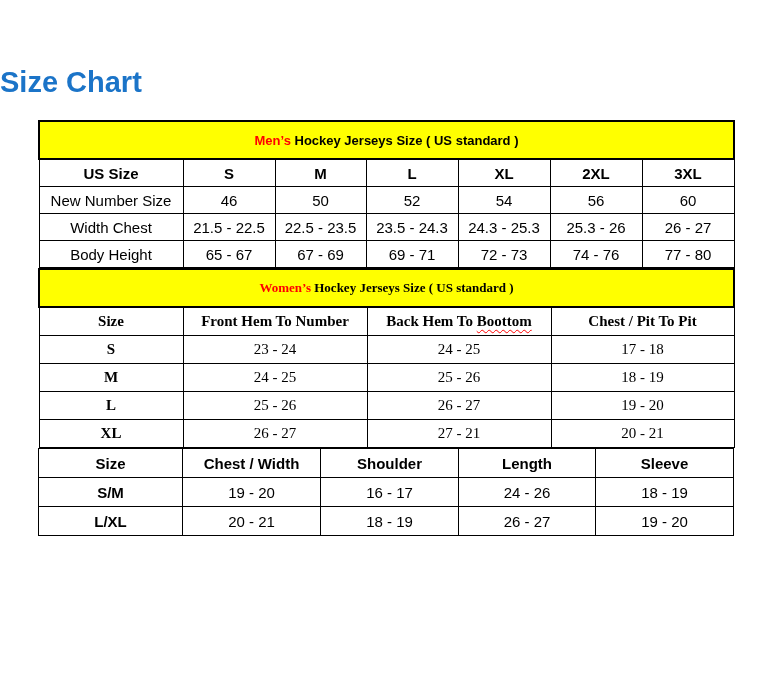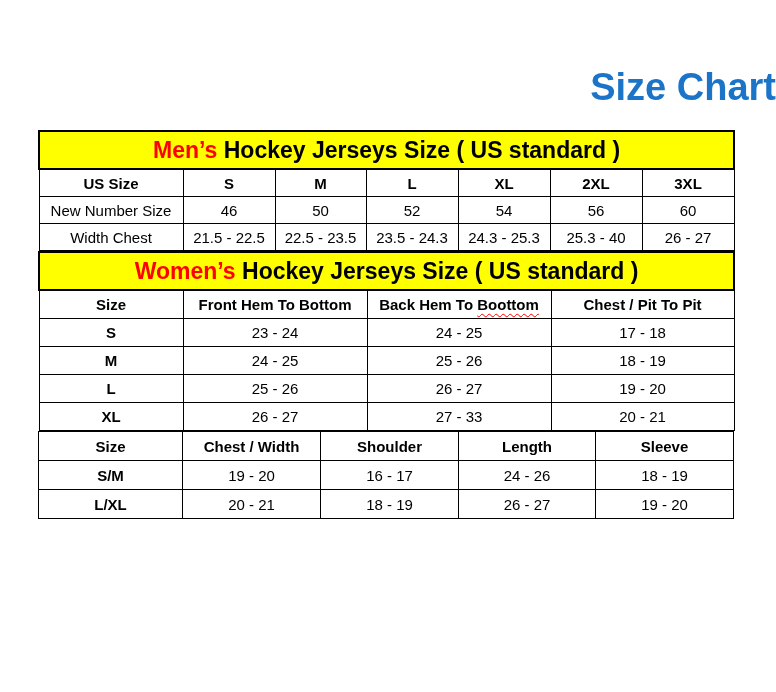--- a/index.html
+++ b/index.html
@@ -3,23 +3,23 @@
 <meta charset="utf-8">
 <style>
   html, body { margin: 0; padding: 0; }
   body {
     width: 776px; height: 692px; background: #ffffff;
     font-family: "Liberation Sans", sans-serif; color: #000;
     overflow: hidden;
   }
   .page-title {
     margin: 66px 0 21px 0;
-    text-align: right;
+    text-align: left;
     color: #1b74c8;
-    font-size: 38px;
+    font-size: 29px;
     font-weight: bold;
     letter-spacing: 0px;
   }
   .chart-wrap { margin-left: 38px; width: 695px; }
   table.grid {
     border-collapse: collapse;
     table-layout: fixed;
     width: 695px;
   }
   table.grid td, table.grid th {
@@ -28,26 +28,26 @@
     vertical-align: middle;
     padding: 0 2px;
     font-size: 15px;
     overflow: hidden;
     white-space: nowrap;
   }
   tr.banner td {
     background: #ffff00;
     border: 2.5px solid #000;
     height: 36px;
-    font-size: 23px;
+    font-size: 13px;
     font-weight: bold;
   }
   .accent-red { color: #ff0000; }
   .mens tr.head th, .mens td { height: 26px; }
-  .womens tr.head th, .womens td { height: 27px; }
+  .womens tr.head th, .womens td { height: 27px; font-family: Liberation Serif, serif; }
   .youth tr.head th, .youth td { height: 28px; }
   tr.head th { font-weight: bold; }
   .row-label { font-weight: normal; }
   .row-label-bold { font-weight: bold; }
   .val { font-weight: normal; }
   .wavy {
     text-decoration-line: underline;
     text-decoration-style: wavy;
     text-decoration-color: #ff0000;
     text-decoration-thickness: 1px;
@@ -93,40 +93,49 @@
       <td class="val">54</td>
       <td class="val">56</td>
       <td class="val">60</td>
     </tr>
     <tr>
       <td class="row-label">Width Chest</td>
       <td class="val">21.5 - 22.5</td>
       <td class="val">22.5 - 23.5</td>
       <td class="val">23.5 - 24.3</td>
       <td class="val">24.3 - 25.3</td>
-      <td class="val">25.3 - 40</td>
+      <td class="val">25.3 - 26</td>
       <td class="val">26 - 27</td>
+    </tr>
+    <tr>
+      <td class="row-label">Body Height</td>
+      <td class="val">65 - 67</td>
+      <td class="val">67 - 69</td>
+      <td class="val">69 - 71</td>
+      <td class="val">72 - 73</td>
+      <td class="val">74 - 76</td>
+      <td class="val">77 - 80</td>
     </tr>
   </tbody>
     </table>
 
   <table class="grid womens">
     <colgroup>
       <col style="width:144px">
         <col style="width:184px">
         <col style="width:184px">
         <col style="width:183px">
     </colgroup>
     <tbody>
         <tr class="banner">
       <td colspan="4"><span class="accent-red">Women’s</span><span> Hockey Jerseys Size ( US standard )</span></td>
     </tr>
     <tr class="head">
       <th>Size</th>
-      <th>Front Hem To Bottom</th>
+      <th>Front Hem To Number</th>
       <th><span>Back Hem To </span><span class="wavy">Boottom</span></th>
       <th>Chest / Pit To Pit</th>
     </tr>
     <tr>
       <td class="row-label-bold">S</td>
       <td class="val">23 - 24</td>
       <td class="val">24 - 25</td>
       <td class="val">17 - 18</td>
     </tr>
     <tr>
@@ -137,21 +146,21 @@
     </tr>
     <tr>
       <td class="row-label-bold">L</td>
       <td class="val">25 - 26</td>
       <td class="val">26 - 27</td>
       <td class="val">19 - 20</td>
     </tr>
     <tr>
       <td class="row-label-bold">XL</td>
       <td class="val">26 - 27</td>
-      <td class="val">27 - 33</td>
+      <td class="val">27 - 21</td>
       <td class="val">20 - 21</td>
     </tr>
   </tbody>
     </table>
 
   <table class="grid youth">
     <colgroup>
       <col style="width:144px">
         <col style="width:138px">
         <col style="width:138px">

